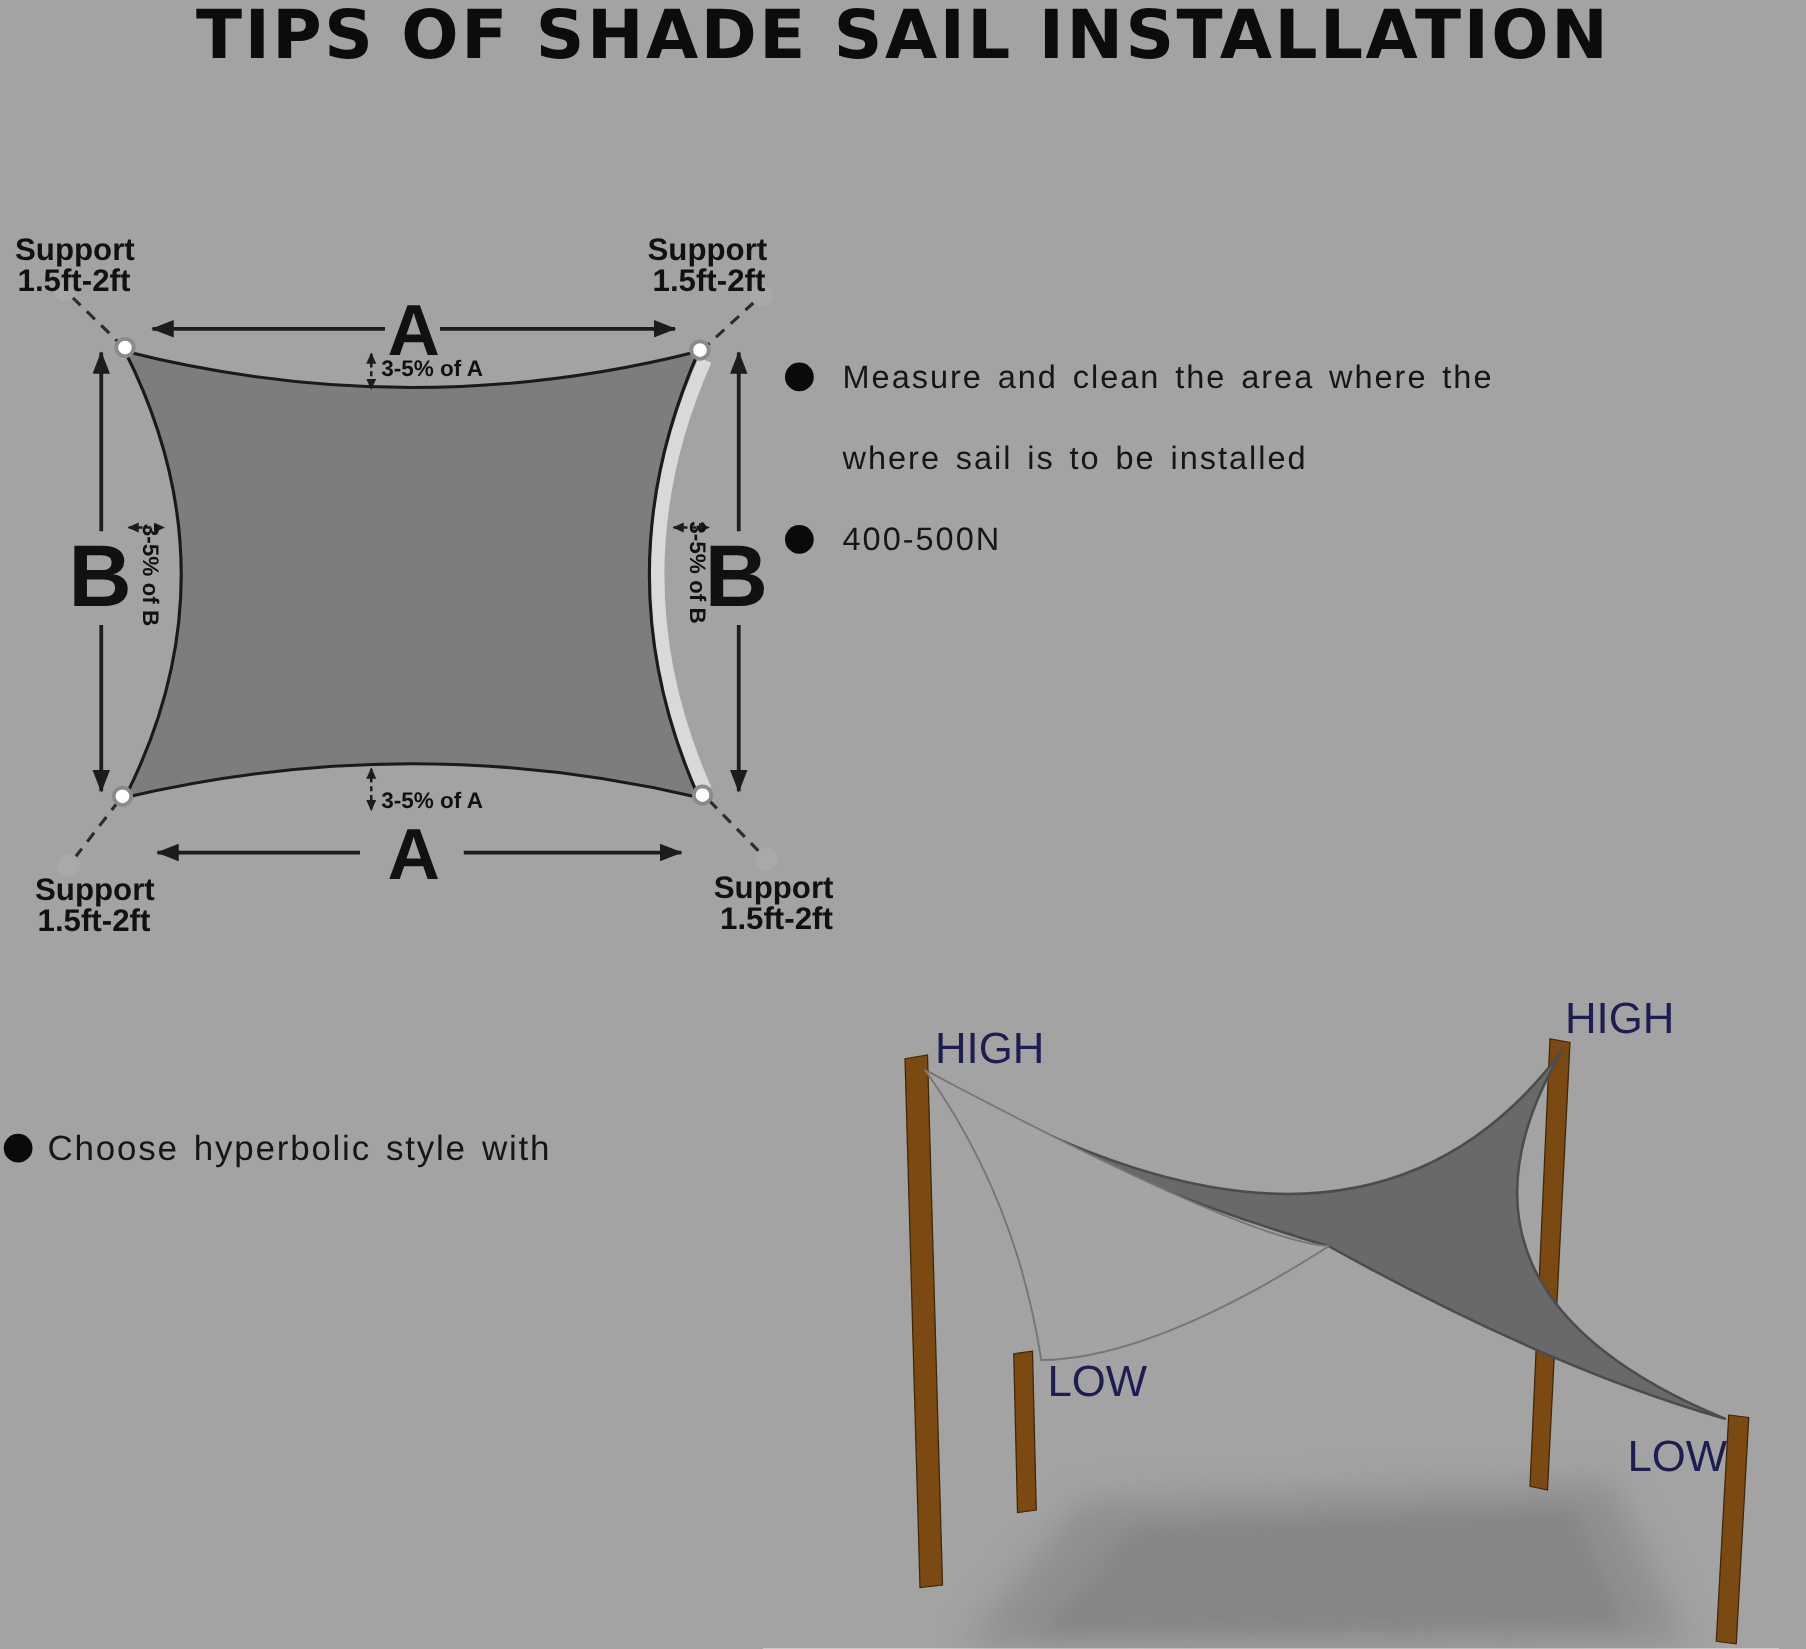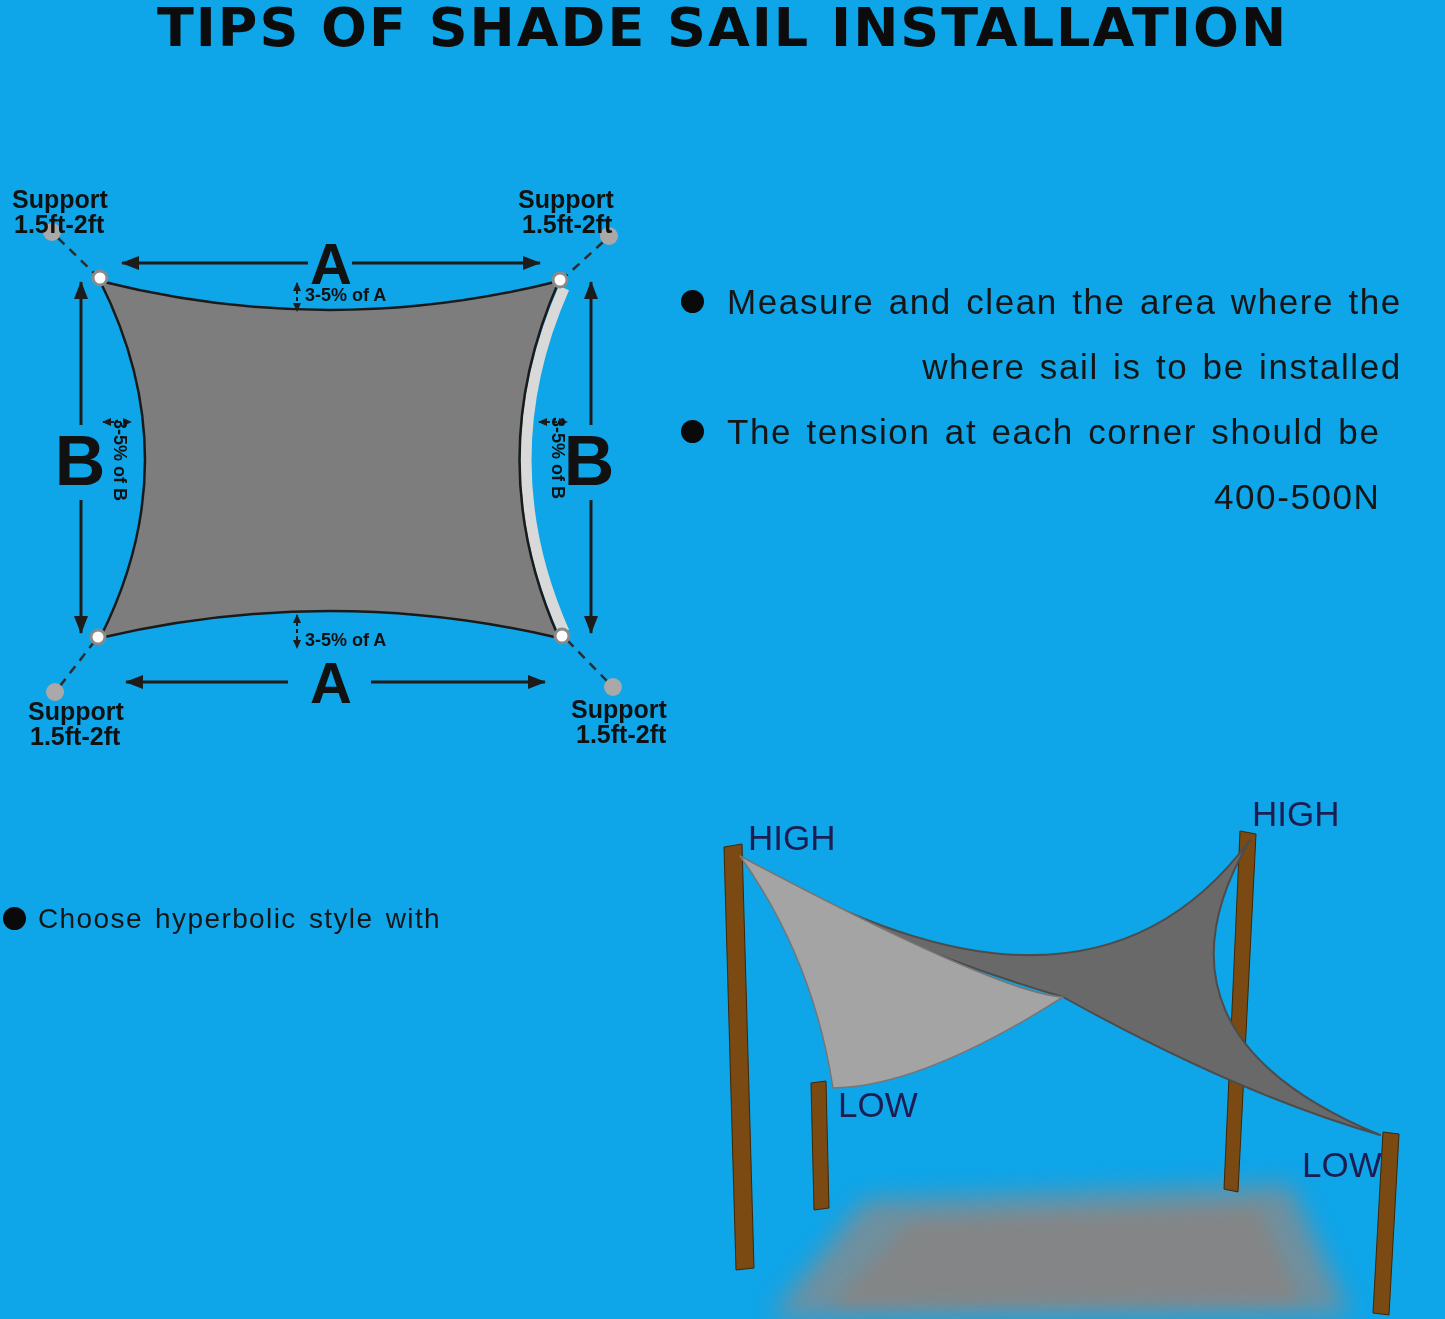--- a/index.html
+++ b/index.html
@@ -1,25 +1,25 @@
 <!DOCTYPE html>
 <html><head>
 <meta charset="utf-8">
 <style>
   html,body{margin:0;padding:0;background:#ffffff;}
-  .page{position:relative;width:1445px;height:1319px;background:#0ea5e9;overflow:hidden;
+  .page{position:relative;width:1445px;height:1319px;background:#a3a3a3;overflow:hidden;
         font-family:"Liberation Sans",sans-serif;color:#141414;}
   .title{position:absolute;top:-6px;left:0;width:1445px;text-align:center;
          font-family:"DejaVu Sans",sans-serif;font-weight:700;font-size:54px;
          letter-spacing:2px;color:#0c0c0c;line-height:68px;white-space:nowrap;}
   .tips{position:absolute;}
   .tip{display:flex;align-items:flex-start;}
   .dot{flex:none;width:23px;height:23px;border-radius:50%;background:#0a0a0a;}
   .lines .line{white-space:nowrap;color:#161616;}
-  .tips-right{left:681px;top:269px;font-size:35px;letter-spacing:1.6px;word-spacing:3px;text-align:right;}
+  .tips-right{left:628px;top:269px;font-size:26px;letter-spacing:1.6px;word-spacing:3px;}
   .tips-right .lines .line{line-height:65px;}
   .tips-right .dot{margin-top:21px;margin-right:23px;}
   .tips-left{left:3px;top:887px;font-size:28px;letter-spacing:1.4px;word-spacing:3px;}
   .tips-left .lines .line{line-height:64px;}
   .tips-left .dot{margin-top:20px;margin-right:12px;}
   svg{position:absolute;display:block;}
   .diagram{left:0;top:170px;}
   .illus{left:680px;top:790px;}
   svg text{font-family:"Liberation Sans",sans-serif;}
 </style>
@@ -97,21 +97,20 @@
     <div class="tip">
       <span class="dot"></span>
       <div class="lines">
         <div class="line">Measure and clean the area where the</div>
         <div class="line">where sail is to be installed</div>
       </div>
     </div>
     <div class="tip">
       <span class="dot"></span>
       <div class="lines">
-        <div class="line">The tension at each corner should be</div>
         <div class="line">400-500N</div>
       </div>
     </div>
   </div>
 
   <div class="tips tips-left">
     <div class="tip">
       <span class="dot"></span>
       <div class="lines">
         <div class="line">Choose hyperbolic style with</div>

